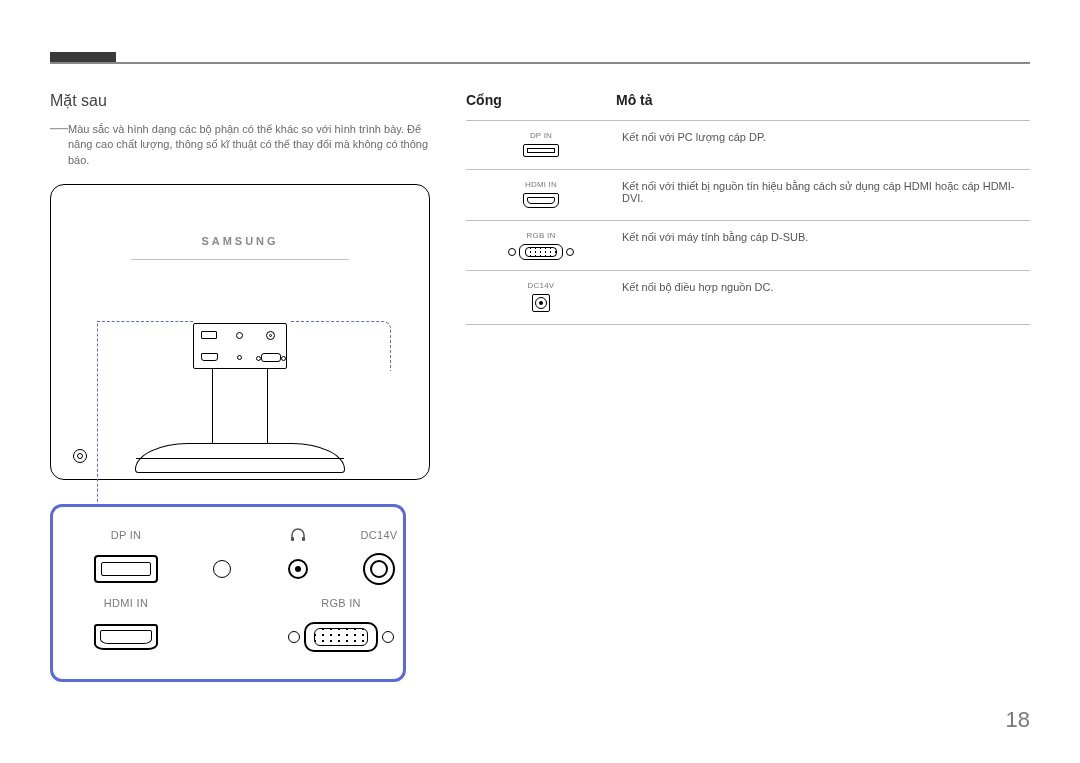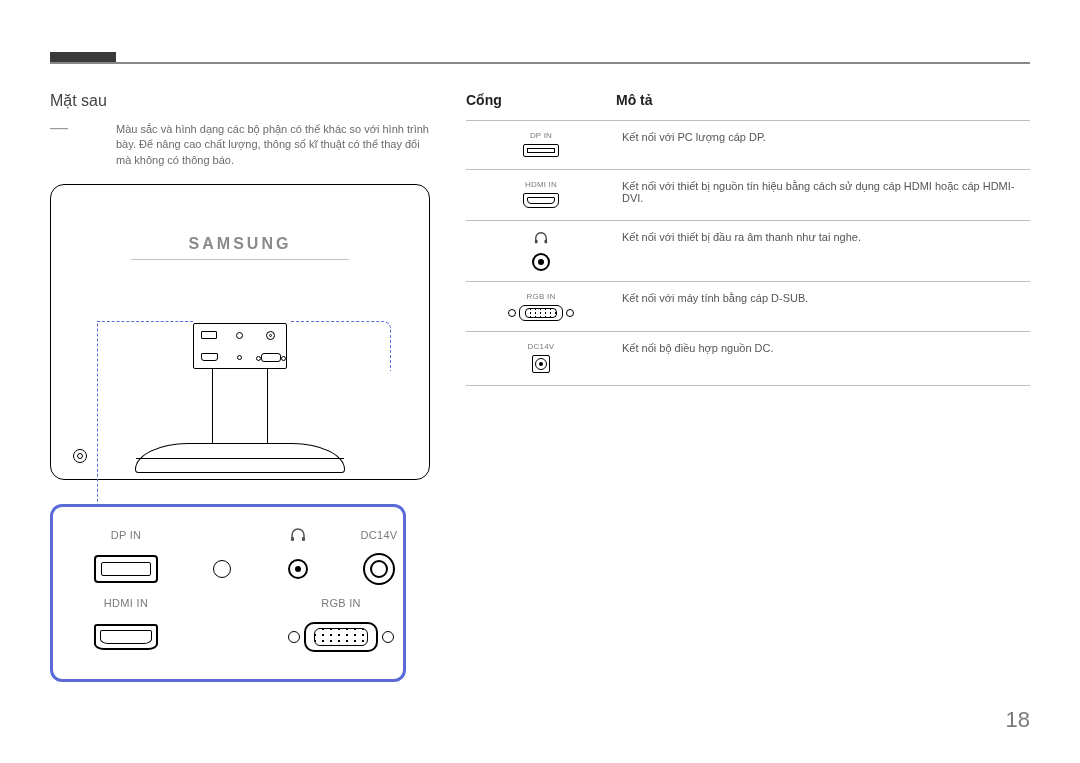--- a/index.html
+++ b/index.html
@@ -68,38 +68,38 @@
     line-height: 1.4;
   }
   .note-dash {
     color: var(--gray-light);
     font-size: 18px;
     line-height: 10px;
     width: 12px;
     flex: 0 0 12px;
     text-align: center;
   }
-  .note-text { flex: 1; margin-left: 48px; }
+  .note-text { flex: 1; }
 
   
   .illus-monitor {
     position: relative;
     margin-top: 16px;
     width: 100%;
     height: 296px;
     border: 1.6px solid #000;
     border-radius: 14px;
     background: #fff;
   }
   .samsung-logo {
     position: absolute;
     top: 50px;
     left: 0; right: 0;
     text-align: center;
-    font-size: 16px;
+    font-size: 11px;
     letter-spacing: 3px;
     color: #8a8a8a;
     font-weight: 600;
   }
   .logo-underline {
     position: absolute;
     top: 74px;
     left: 80px;
     right: 80px;
     height: 1px;
@@ -381,32 +381,20 @@
           </tr>
           <tr>
             <td class="icon-cell">
               <span class="mini-label">HDMI IN</span>
               <span class="mini-port mini-hdmi"></span>
             </td>
             <td>Kết nối với thiết bị nguồn tín hiệu bằng cách sử dụng cáp HDMI hoặc cáp HDMI-DVI.</td>
           </tr>
           <tr>
             <td class="icon-cell">
-              <svg class="mini-hp" width="14" height="14" viewBox="0 0 16 16">
-                  <path d="M2 12 V8 a6 6 0 0 1 12 0 v4" fill="none" stroke="#444" stroke-width="1.5"></path>
-                  <rect x="1" y="10" width="3" height="4" rx="1" fill="#444"></rect>
-                  <rect x="12" y="10" width="3" height="4" rx="1" fill="#444"></rect>
-                </svg>
-              <br>
-              <span class="mini-jack" style="margin-top:6px;"></span>
-            </td>
-            <td>Kết nối với thiết bị đầu ra âm thanh như tai nghe.</td>
-          </tr>
-          <tr>
-            <td class="icon-cell">
               <span class="mini-label">RGB IN</span>
               <span class="mini-vga-wrap">
                 <span class="mini-screw"></span>
                   <span class="mini-vga"></span>
                   <span class="mini-screw"></span>
               </span>
             </td>
             <td>Kết nối với máy tính bằng cáp D-SUB.</td>
           </tr>
           <tr>

